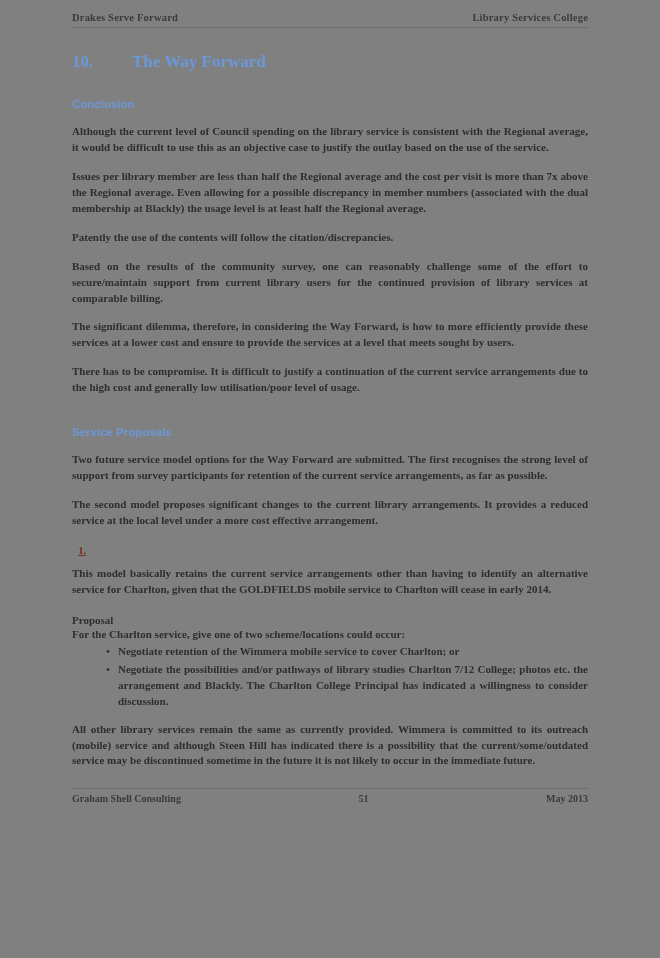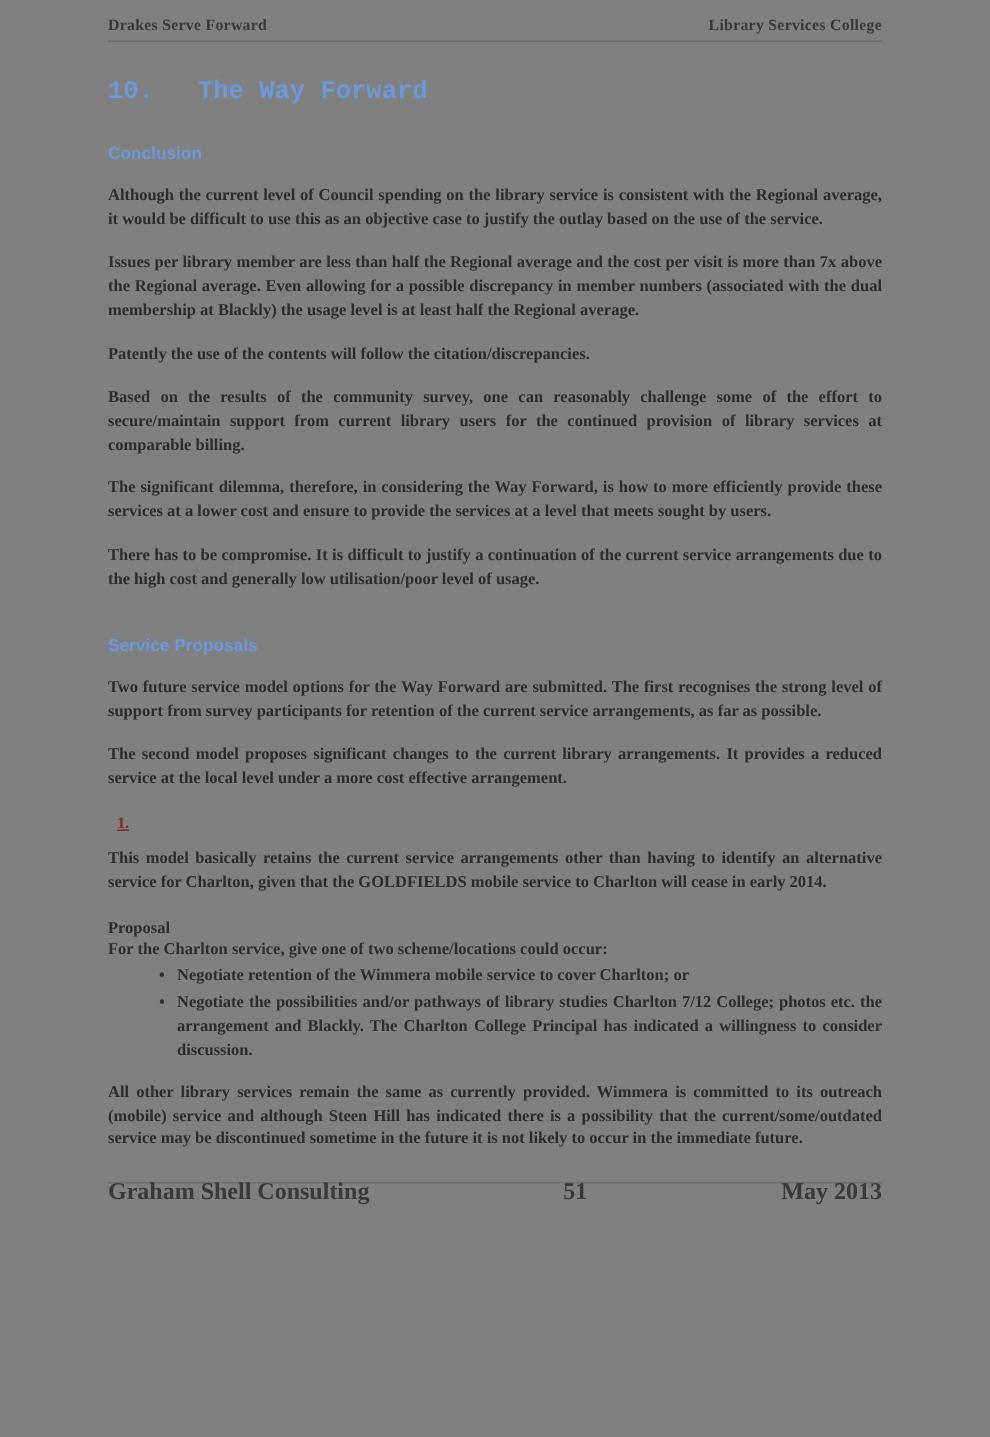--- a/index.html
+++ b/index.html
@@ -45,42 +45,42 @@
   }
   
   .footer {
     position: absolute;
     left: 72px;
     right: 72px;
     bottom: 18px;
     display: flex;
     justify-content: space-between;
     align-items: baseline;
-    font-size: 16px;
+    font-size: 10px;
     font-weight: bold;
     color: #3a3a3a;
   }
   .footer-rule {
     position: absolute;
     left: 72px;
     right: 72px;
     bottom: 33px;
     height: 1px;
     background: #6f6f6f;
   }
   .footer .page-num { flex: 0 0 auto; }
   
   .content {
     position: absolute;
     left: 72px;
     right: 72px;
     top: 52px;
   }
   h1.chapter {
-    font-family: Liberation Mono, monospace;
+    font-family: Liberation Serif, serif;
     font-size: 17px;
     font-weight: bold;
     color: #6a98d8;
     margin: 0 0 26px 0;
     display: flex;
     gap: 26px;
   }
   h1.chapter .num { width: 34px; }
   h2.section {
     font-family: "Liberation Sans", sans-serif;

